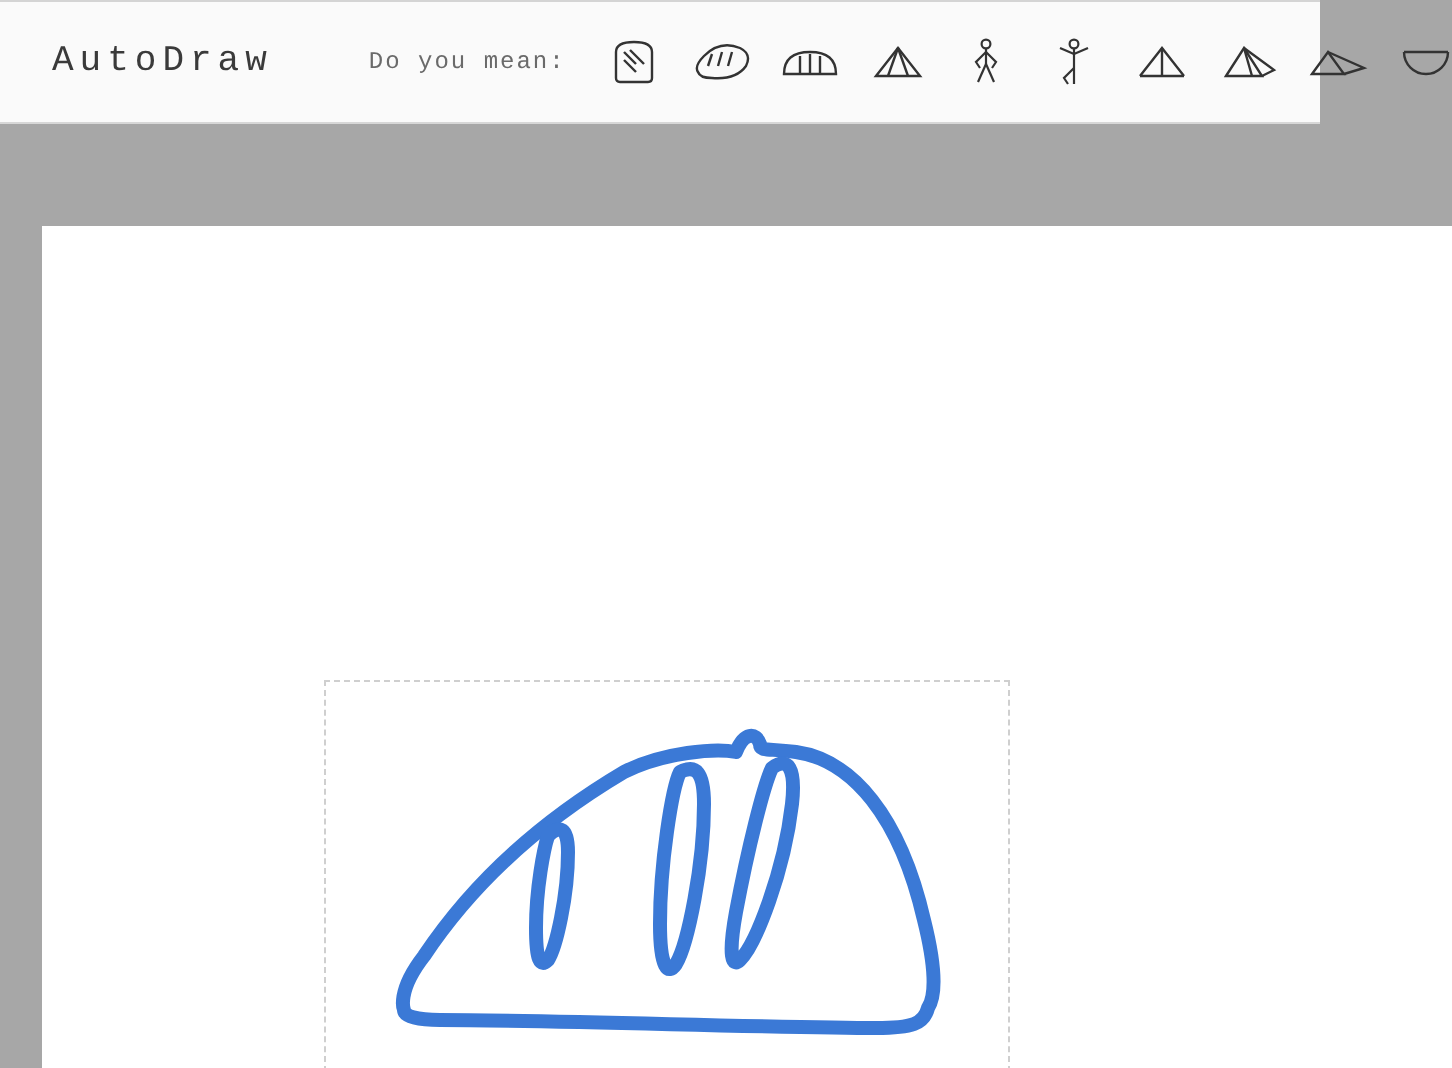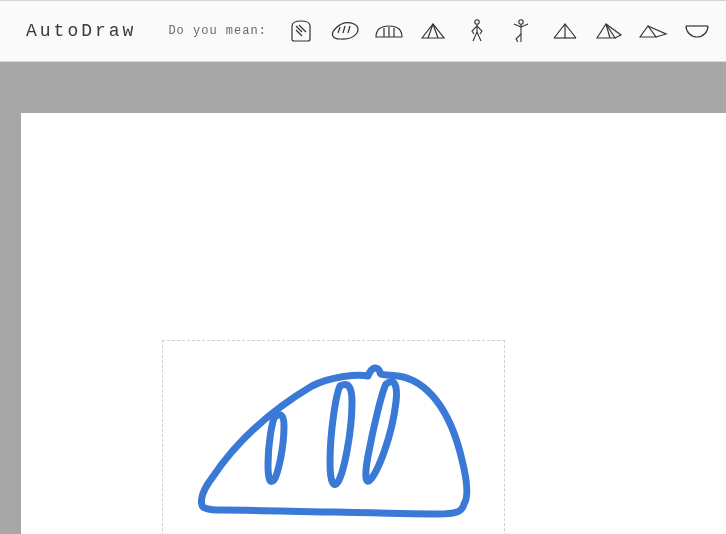--- a/index.html
+++ b/index.html
@@ -1,18 +1,18 @@
 <!DOCTYPE html>
 <html><head>
 <meta charset="utf-8">
 <style>
   html,body{margin:0;padding:0;width:726px;height:534px;background:#a7a7a7;font-family:"Helvetica Neue",Arial,sans-serif;overflow:hidden;}
-  .topbar{position:absolute;left:0;top:0;width:726px;height:60px;background:#fafafa;border-top:1px solid #d4d4d4;border-bottom:1px solid #d7d7d7;display:flex;align-items:center;}
+  .topbar{position:absolute;left:0;top:0;width:660px;height:60px;background:#fafafa;border-top:1px solid #d4d4d4;border-bottom:1px solid #d7d7d7;display:flex;align-items:center;}
   .app-title{font-family:"Consolas","Menlo","Courier New",monospace;font-size:18px;letter-spacing:3px;color:#3a3a3a;margin-left:26px;white-space:nowrap;}
-  .prompt{font-family:"Consolas","Menlo","Courier New",monospace;font-size:12px;letter-spacing:1px;color:#6a6a6a;margin-left:32px;white-space:nowrap;}
+  .prompt{font-family:"Consolas","Menlo","Courier New",monospace;font-size:12px;letter-spacing:1px;color:#6a6a6a;margin-left:48px;white-space:nowrap;}
   .sugg-strip{display:flex;align-items:center;margin-left:12px;}
   .sugg{width:44px;height:44px;display:flex;align-items:center;justify-content:center;cursor:pointer;}
   .sugg svg{display:block;}
   .canvas-wrap{position:absolute;left:21px;top:113px;width:705px;height:421px;background:#fff;}
   .sel-box{position:absolute;left:141px;top:227px;width:341px;height:194px;border:1px dashed #cfcfcf;}
   .drawing{position:absolute;left:141px;top:227px;}
 </style>
 </head>
 <body>
 

